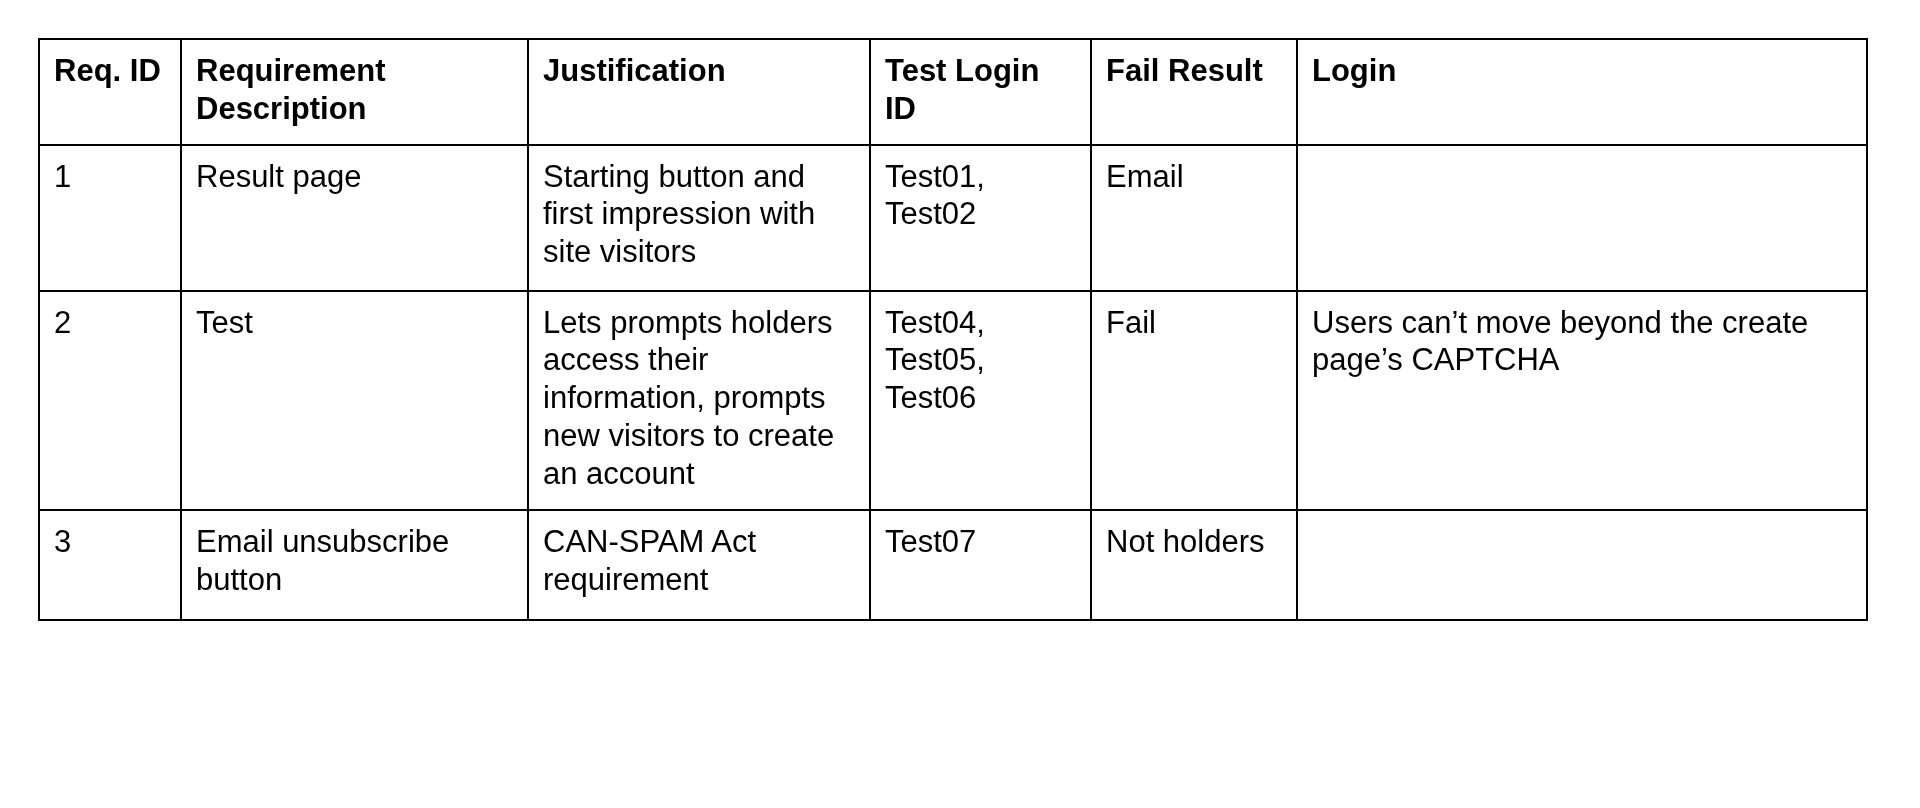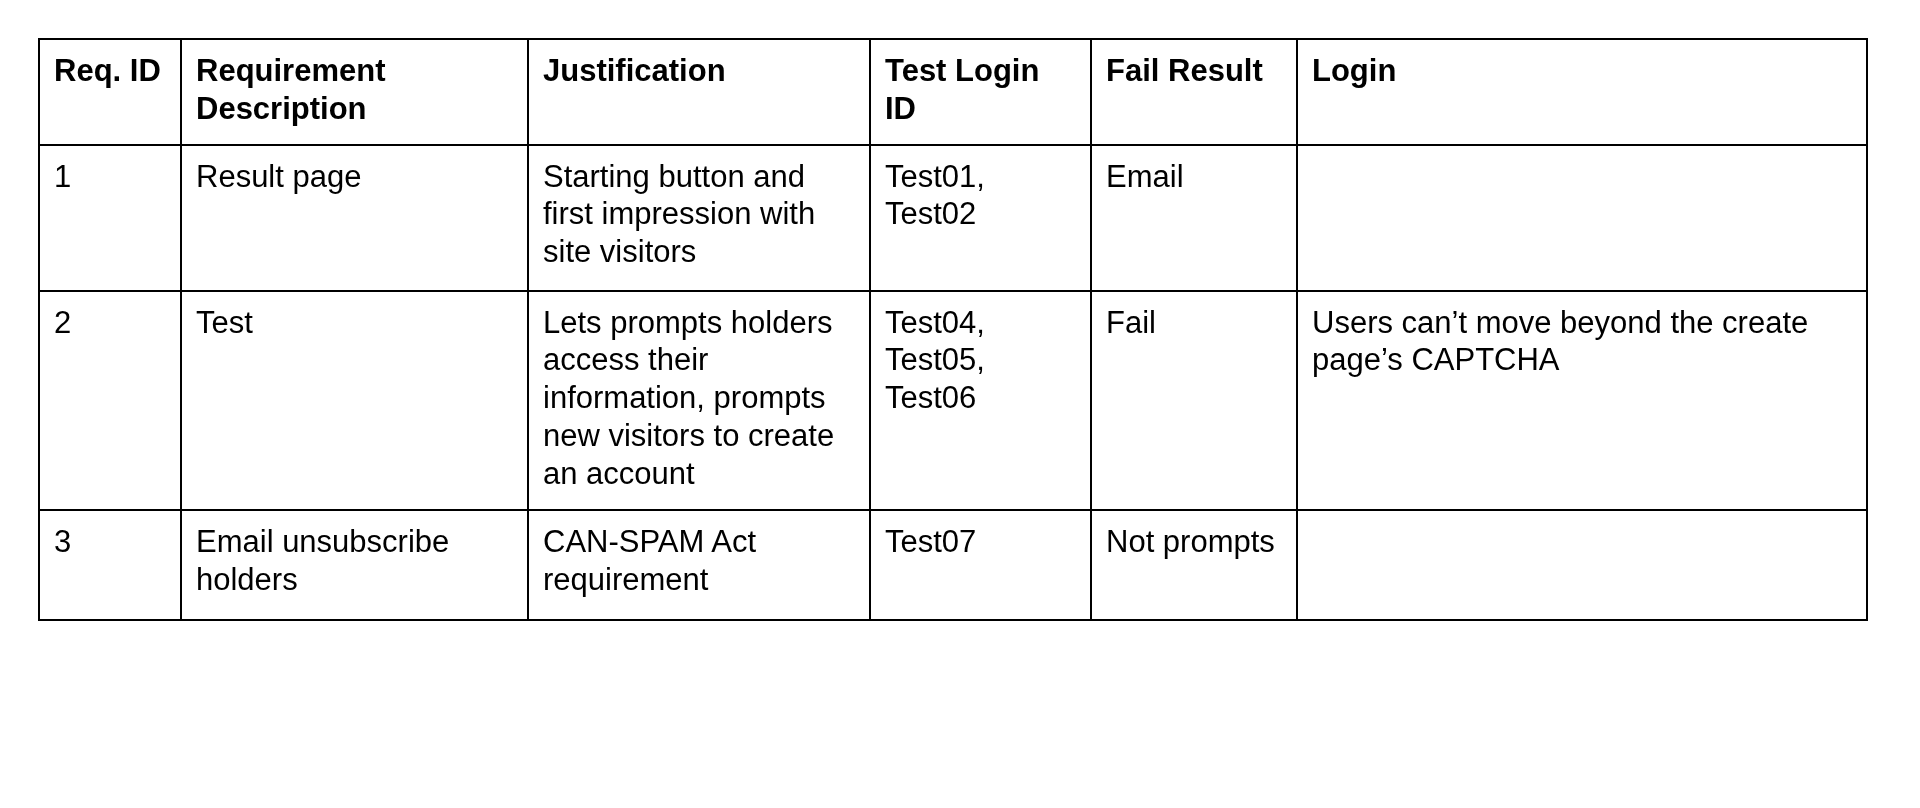--- a/index.html
+++ b/index.html
@@ -135,30 +135,30 @@
         <td>
           <span class="cell-text">Users can’t move beyond the create page’s CAPTCHA</span>
         </td>
       </tr>
 
       <tr class="row-3">
         <td>
           <span class="cell-text">3</span>
         </td>
         <td>
-          <span class="cell-text">Email unsubscribe holders</span>
+          <span class="cell-text">Email unsubscribe button</span>
         </td>
         <td>
           <span class="cell-text">CAN-SPAM Act requirement</span>
         </td>
         <td>
           <span class="cell-text">Test07</span>
         </td>
         <td>
-          <span class="cell-text">Not prompts</span>
+          <span class="cell-text">Not holders</span>
         </td>
         <td>
           <span class="cell-text"></span>
         </td>
       </tr>
 
     </tbody>
   </table>
 
 </div>

